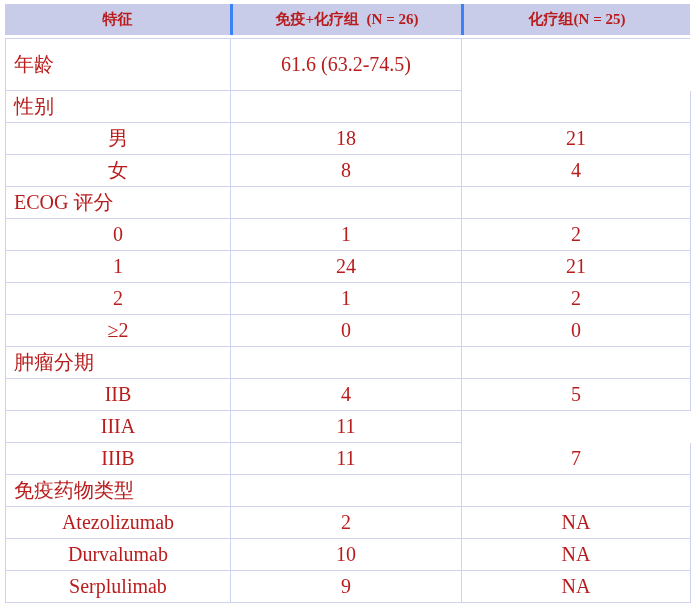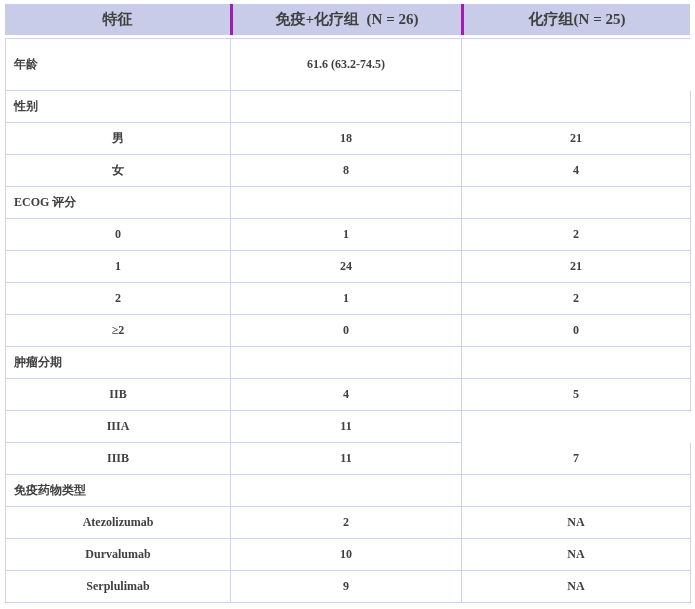--- a/index.html
+++ b/index.html
@@ -4,55 +4,54 @@
 <style>
   * { margin: 0; padding: 0; box-sizing: border-box; }
   html, body { background: #ffffff; }
   .page {
     width: 695px;
     height: 609px;
     background: #ffffff;
     padding: 4px 5px;
     overflow: hidden;
     font-family: "Liberation Serif", "DejaVu Serif", serif;
-    color: #404040;
+    color: #b91c1c;
   }
   .grid-row {
     display: grid;
     grid-template-columns: 225px 231px 229px;
   }
   
   .thead { margin-bottom: 3px; }
   .th {
     background: #c8cce8;
     height: 31px;
     display: flex;
     align-items: center;
     justify-content: center;
     font-weight: bold;
     font-size: 15px;
     white-space: pre;
   }
-  .th + .th { border-left: 3px solid #a21caf; }
+  .th + .th { border-left: 3px solid #3b82f6; }
   
   .tbody {
     border-top: 1.5px solid #cdd3ee;
     border-left: 1.5px solid #cdd3ee;
   }
   .row { height: 32px; }
   .row.tall { height: 52px; }
   .cell {
     border-right: 1.5px solid #cdd3ee;
     border-bottom: 1.5px solid #cdd3ee;
     display: flex;
     align-items: center;
     justify-content: center;
-    font-size: 12px;
+    font-size: 20px;
     overflow: hidden;
-    font-weight: bold;
   }
   .cell.cat {
     justify-content: flex-start;
     padding-left: 8px;
   }
 </style>
 </head>
 <body>
 
 <div class="page">

